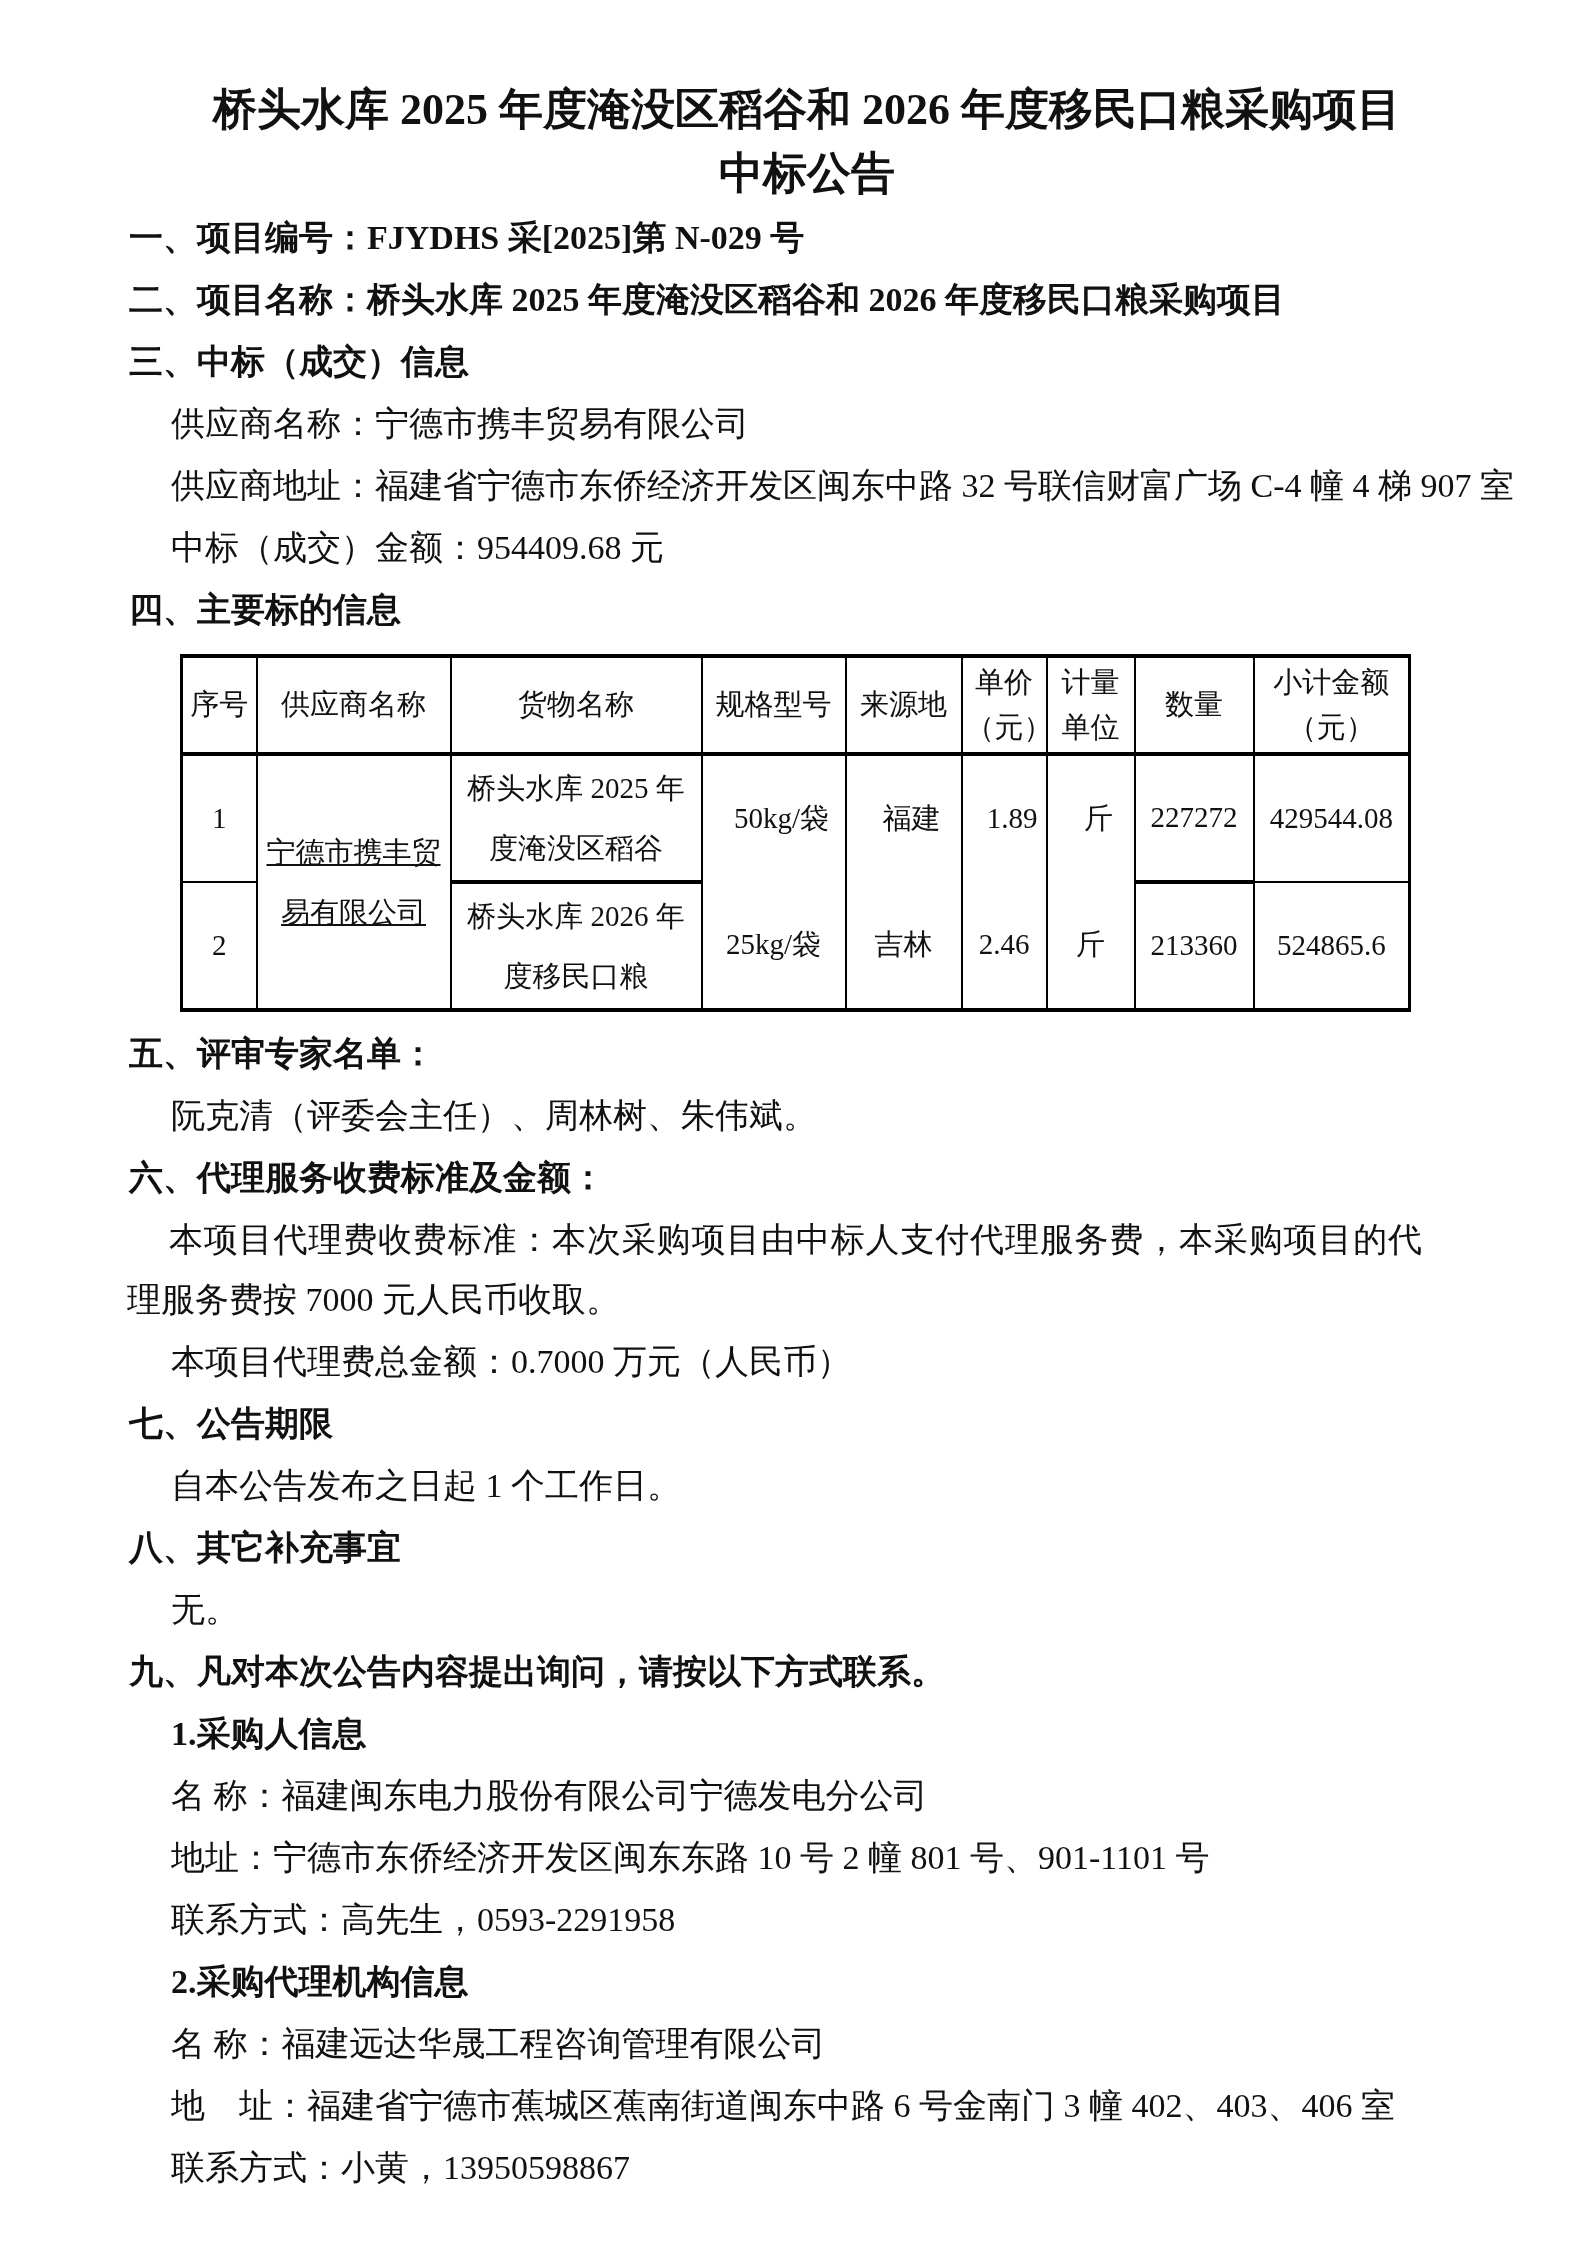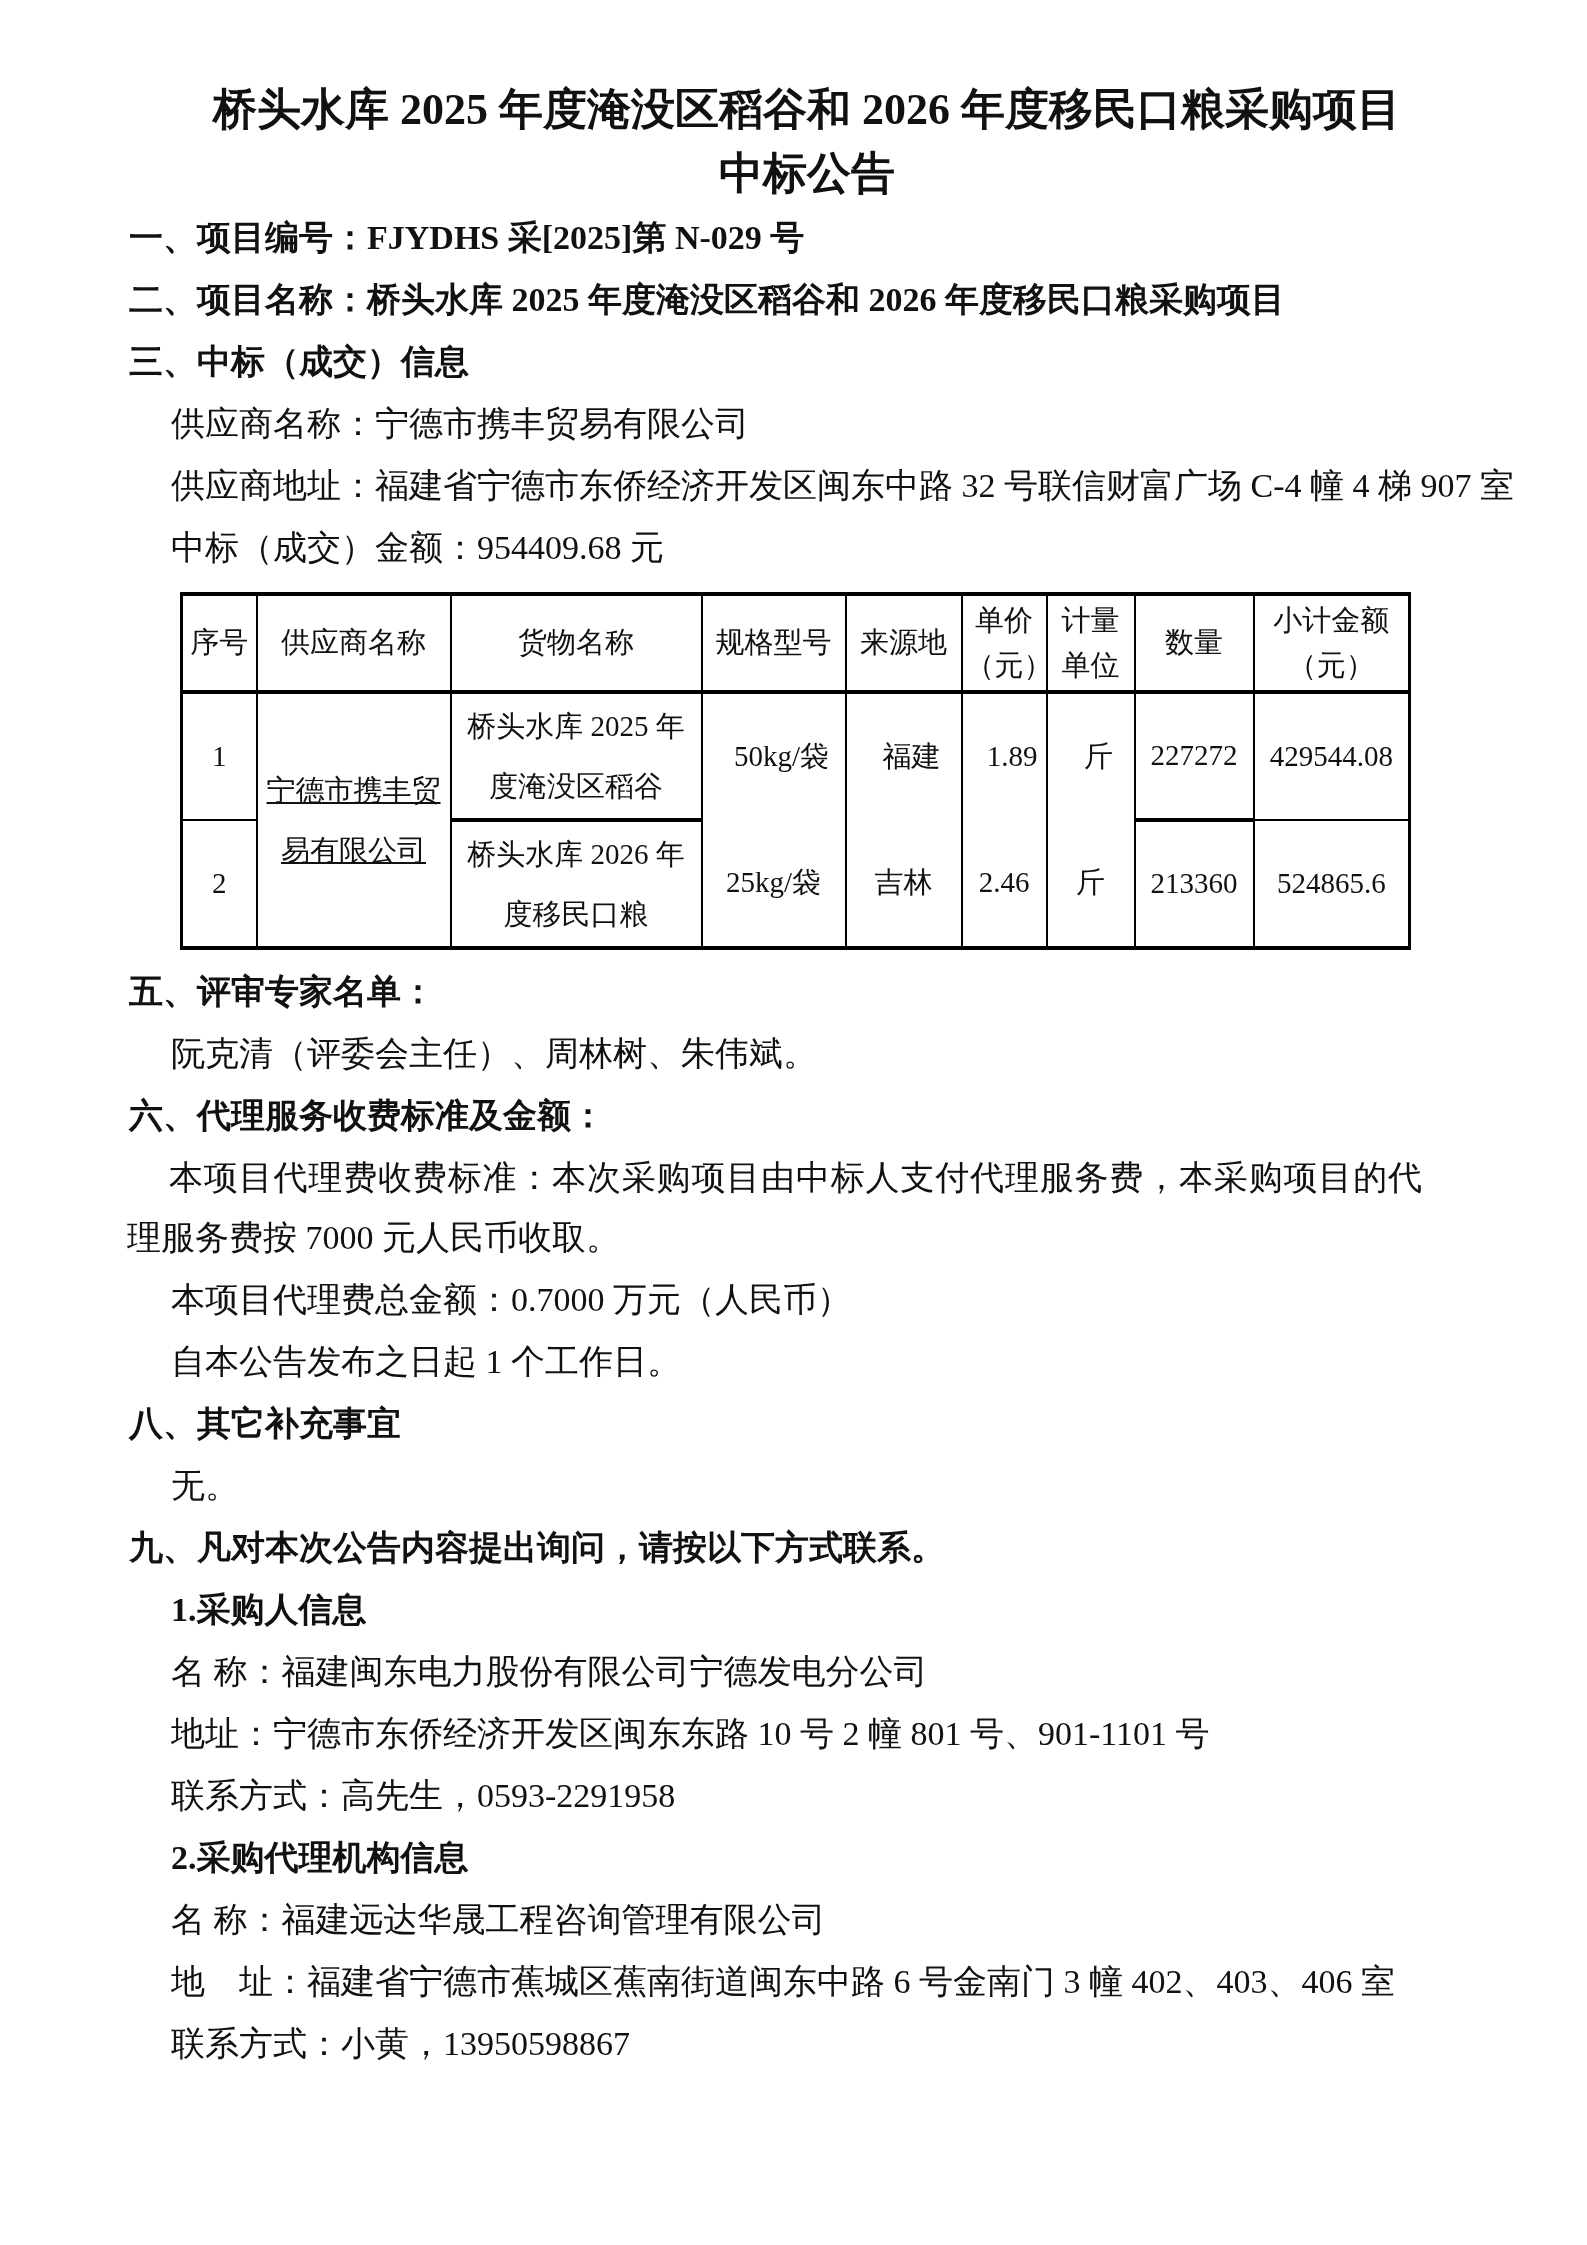--- a/index.html
+++ b/index.html
@@ -71,20 +71,21 @@
 
   <p class="title">桥头水库 2025 年度淹没区稻谷和 2026 年度移民口粮采购项目</p>
   <p class="title">中标公告</p>
 
   <p class="line bold">一、项目编号：FJYDHS 采[2025]第 N-029 号</p>
   <p class="line bold">二、项目名称：桥头水库 2025 年度淹没区稻谷和 2026 年度移民口粮采购项目</p>
   <p class="line bold">三、中标（成交）信息</p>
   <p class="line indent">供应商名称：宁德市携丰贸易有限公司</p>
   <p class="line indent">供应商地址：福建省宁德市东侨经济开发区闽东中路 32 号联信财富广场 C-4 幢 4 梯 907 室</p>
   <p class="line indent">中标（成交）金额：954409.68 元</p>
+  <p class="line bold">四、主要标的信息</p>
 
   <table class="bid">
     <colgroup>
       <col style="width:75px">
         <col style="width:194px">
         <col style="width:251px">
       <col style="width:144px">
         <col style="width:116px">
         <col style="width:85px">
       <col style="width:88px">
@@ -127,20 +128,21 @@
         <td>524865.6</td>
       </tr>
     </tbody>
   </table>
 
   <p class="line bold">五、评审专家名单：</p>
   <p class="line indent">阮克清（评委会主任）、周林树、朱伟斌。</p>
   <p class="line bold">六、代理服务收费标准及金额：</p>
   <p class="wrapline">本项目代理费收费标准：本次采购项目由中标人支付代理服务费，本采购项目的代理服务费按 7000 元人民币收取。</p>
   <p class="line indent">本项目代理费总金额：0.7000 万元（人民币）</p>
+  <p class="line bold">七、公告期限</p>
   <p class="line indent">自本公告发布之日起 1 个工作日。</p>
   <p class="line bold">八、其它补充事宜</p>
   <p class="line indent">无。</p>
   <p class="line bold">九、凡对本次公告内容提出询问，请按以下方式联系。</p>
   <p class="line bold indent">1.采购人信息</p>
   <p class="line indent">名 称：福建闽东电力股份有限公司宁德发电分公司</p>
   <p class="line indent">地址：宁德市东侨经济开发区闽东东路 10 号 2 幢 801 号、901-1101 号</p>
   <p class="line indent">联系方式：高先生，0593-2291958</p>
   <p class="line bold indent">2.采购代理机构信息</p>
   <p class="line indent">名 称：福建远达华晟工程咨询管理有限公司</p>

